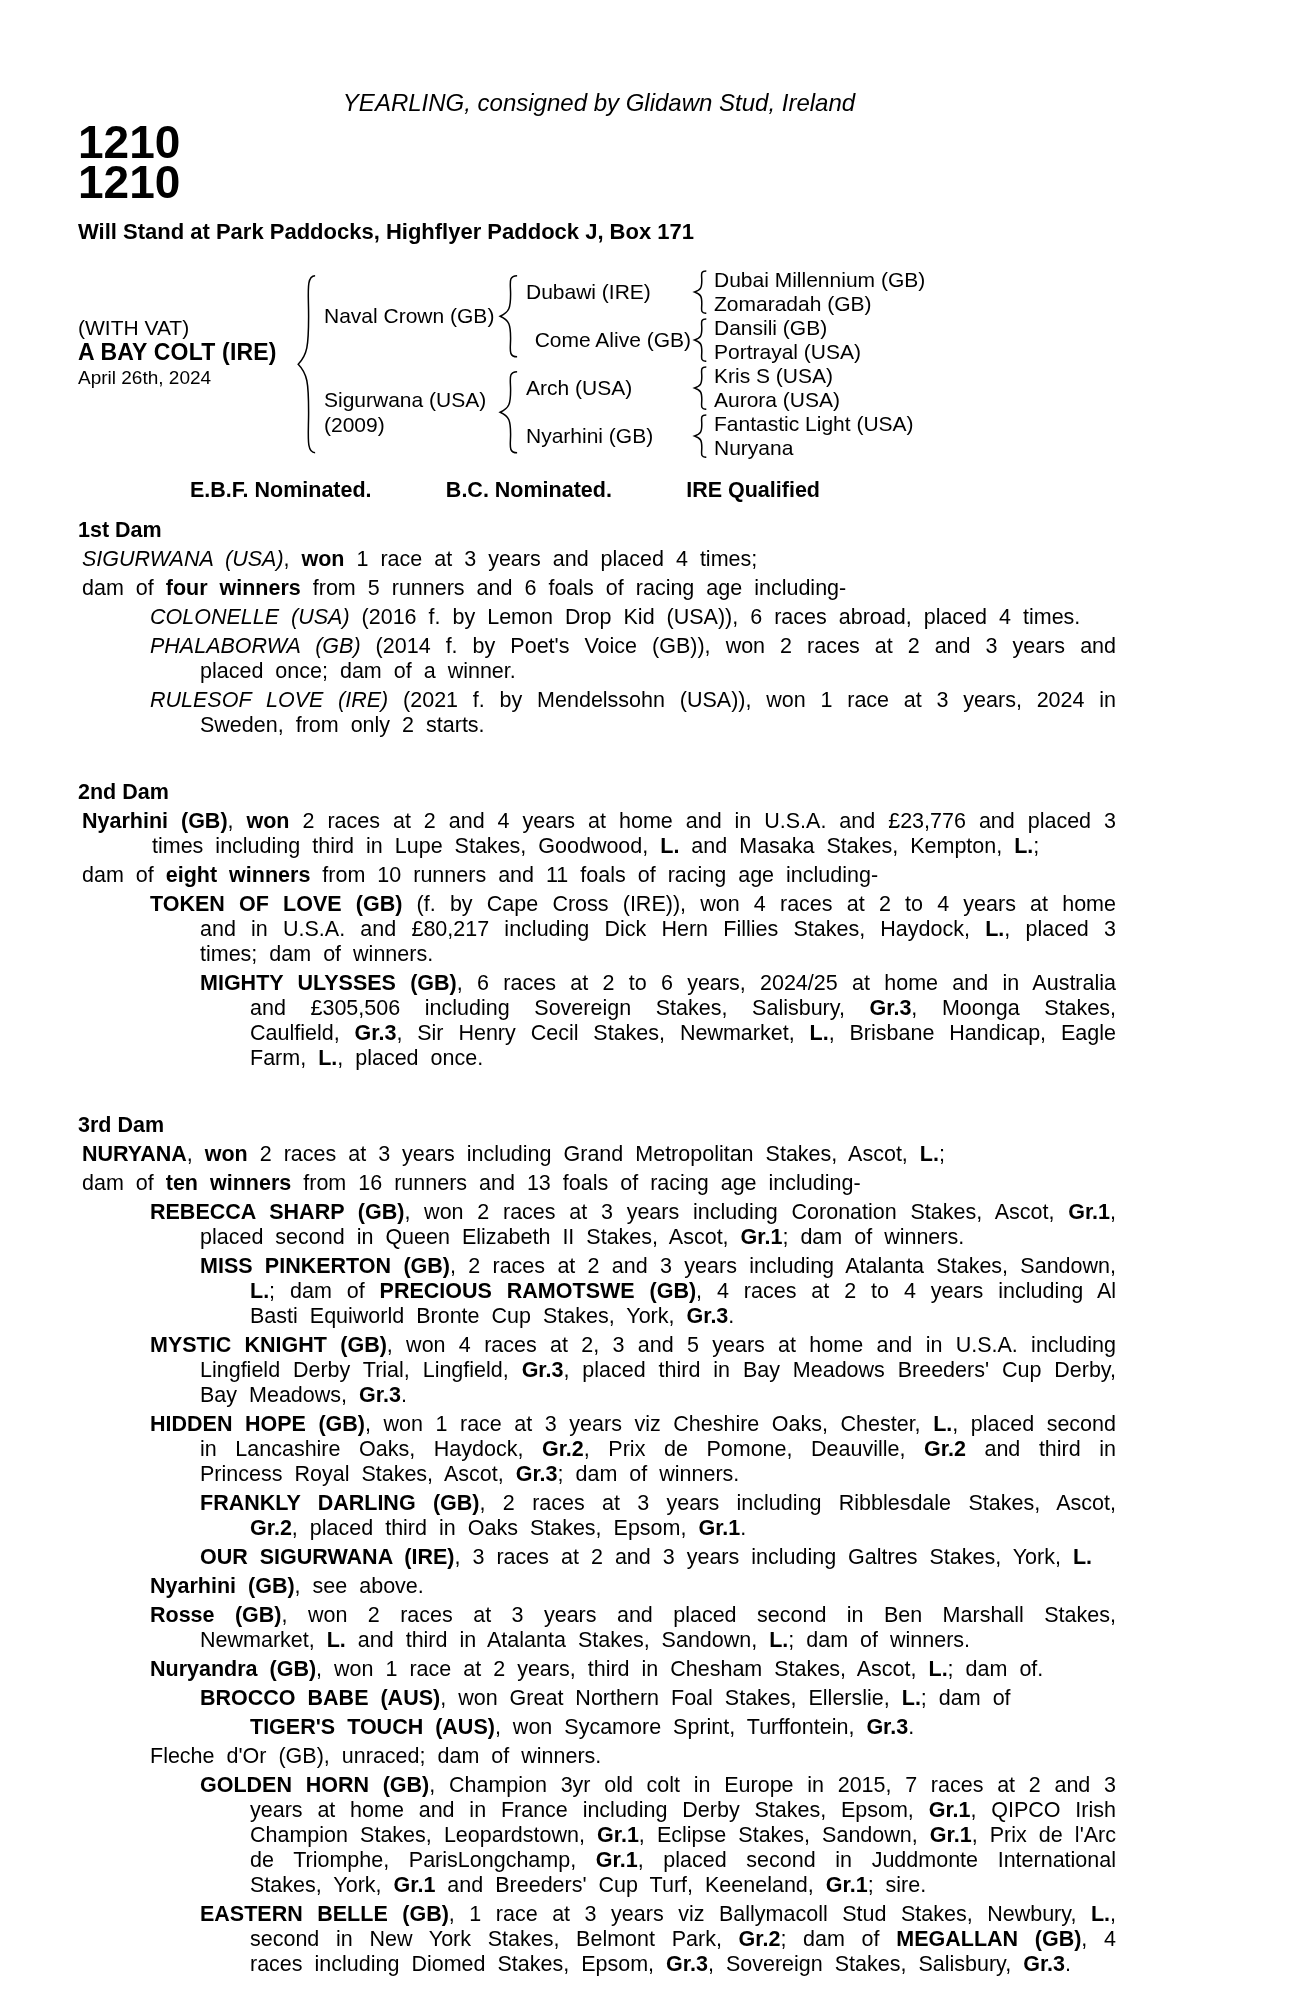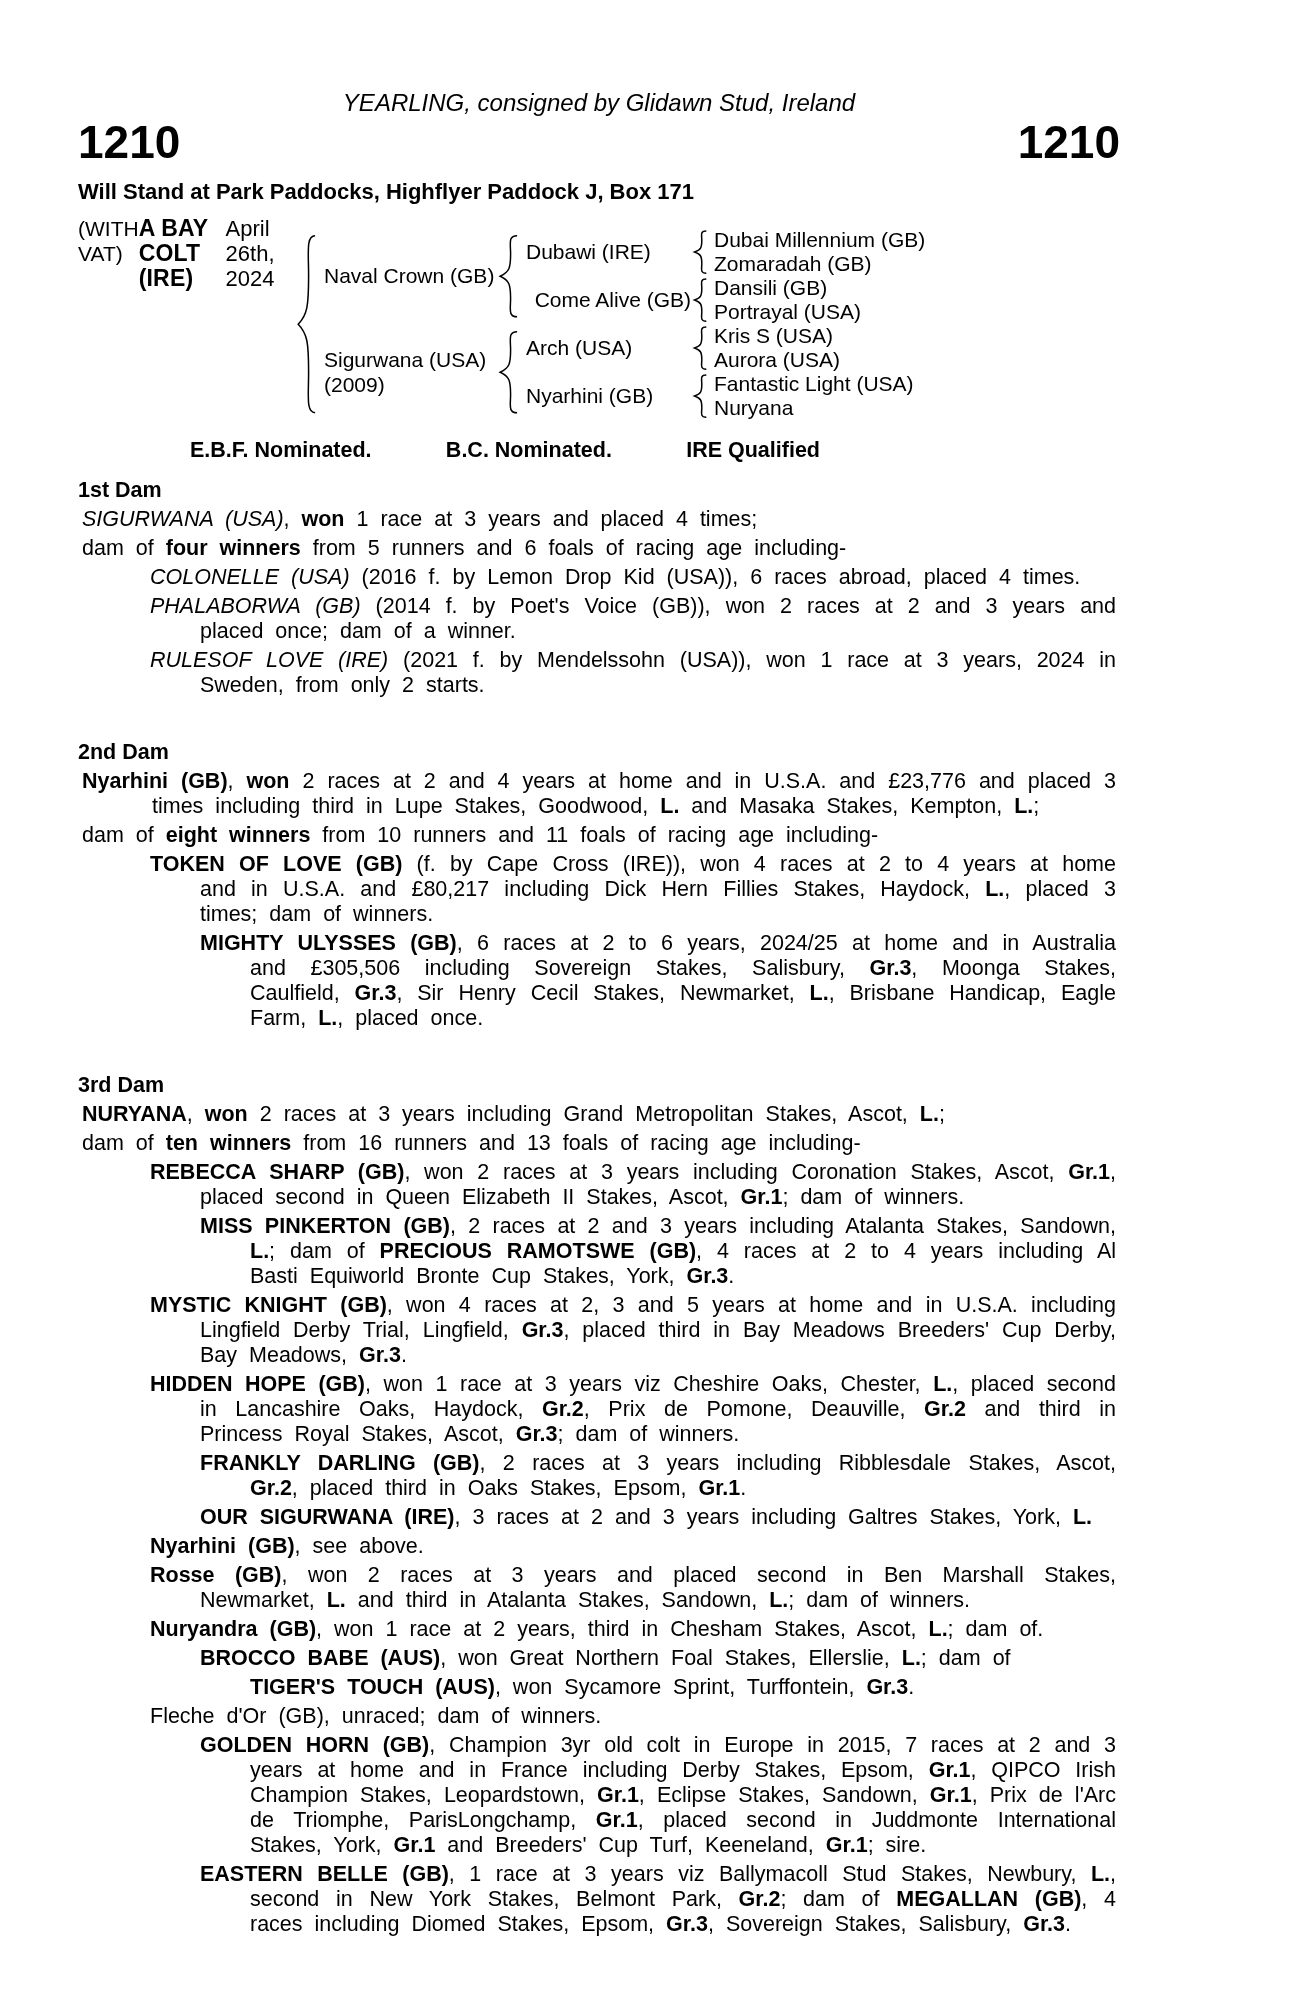--- a/index.html
+++ b/index.html
@@ -23,20 +23,21 @@
     font-size: 24px;
     line-height: 26px;
   }
   .lot-row {
     display: flex;
     justify-content: space-between;
     margin-top: 6px;
     font-weight: bold;
     font-size: 46px;
     line-height: 40px;
+    flex-direction: column;
   }
   .stand-line {
     margin-top: 18px;
     font-weight: bold;
     font-size: 22px;
     line-height: 24px;
   }
   
   .ped {
     margin-top: 24px;
@@ -47,26 +48,26 @@
   }
   .pcell { display: flex; align-items: center; white-space: nowrap; padding-left: 5px; }
   .pcell.two {
     flex-direction: column;
     align-items: flex-start;
     justify-content: center;
     line-height: 25px;
   }
   .ped-info {
     grid-column: 1; grid-row: 1 / 9;
-    display: flex; flex-direction: row; justify-content: center;
+    display: flex; flex-direction: column; justify-content: center;
     transform: translateY(-12px);
   }
   .ped-info .vat   { font-size: 21px; line-height: 25px; }
   .ped-info .colt  { font-weight: bold; font-size: 23px; line-height: 25px; letter-spacing: 0.2px; }
-  .ped-info .fdate { font-size: 22px; line-height: 25px; }
+  .ped-info .fdate { font-size: 19px; line-height: 25px; }
   .brace { display: flex; align-items: center; justify-content: center; }
   .brace svg { width: 100%; }
   .c2 { grid-column: 2; } .c3 { grid-column: 3; } .c4 { grid-column: 4; }
   .c5 { grid-column: 5; } .c6 { grid-column: 6; } .c7 { grid-column: 7; }
   .r18 { grid-row: 1 / 9; } .r14 { grid-row: 1 / 5; } .r58 { grid-row: 5 / 9; }
   .r12 { grid-row: 1 / 3; } .r34 { grid-row: 3 / 5; justify-content: flex-end; } .r56 { grid-row: 5 / 7; } .r78 { grid-row: 7 / 9; }
   .rr1 { grid-row: 1; } .rr2 { grid-row: 2; } .rr3 { grid-row: 3; } .rr4 { grid-row: 4; }
   .rr5 { grid-row: 5; } .rr6 { grid-row: 6; } .rr7 { grid-row: 7; } .rr8 { grid-row: 8; }
   
   .noms {

